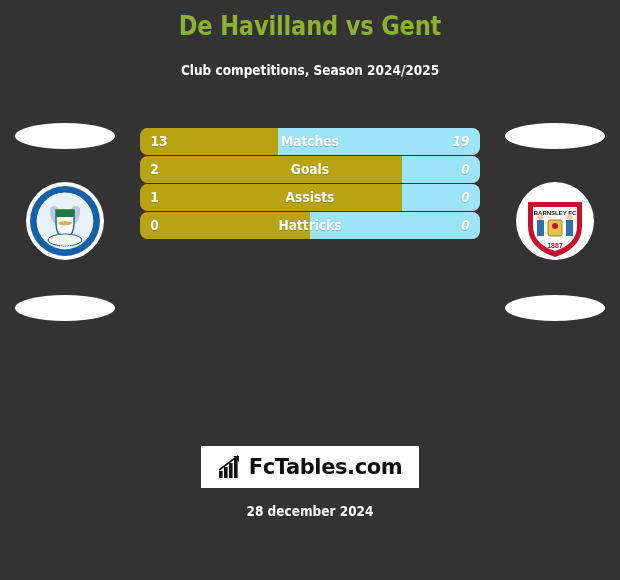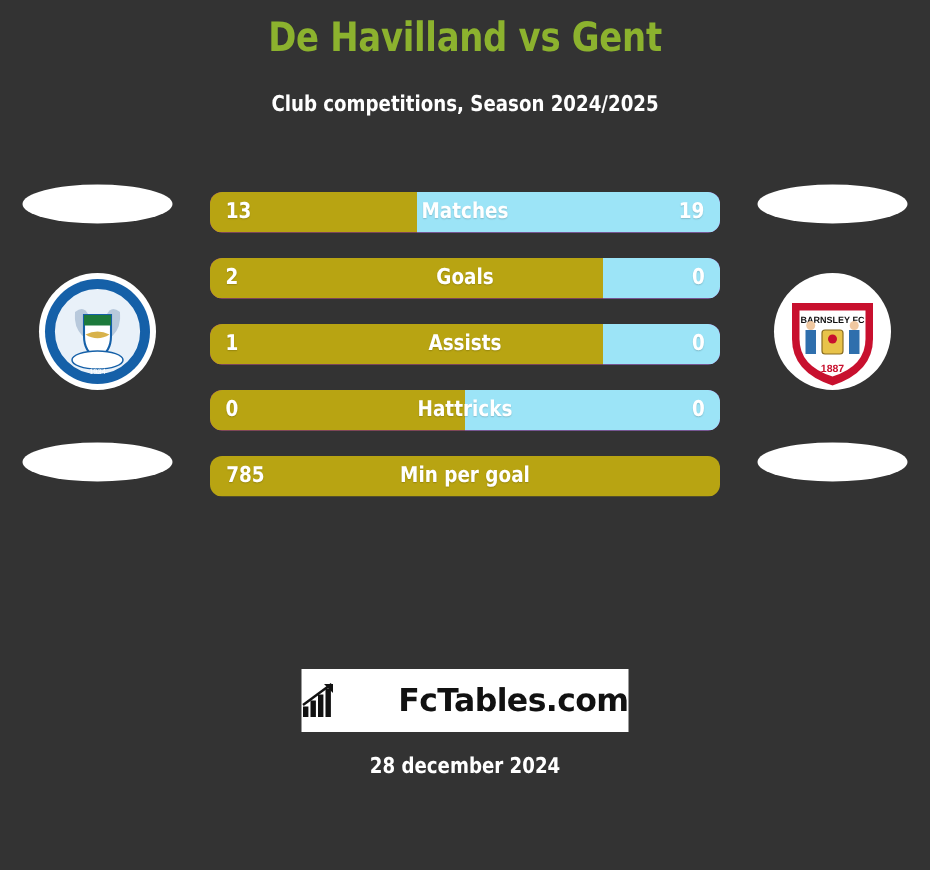--- a/index.html
+++ b/index.html
@@ -78,25 +78,25 @@
   
   .bars {
     position: absolute;
     left: 140px;
     top: 128px;
     width: 340px;
   }
   .bar-row {
     position: relative;
     height: 27px;
-    margin-bottom: 17px;
+    margin-bottom: 1px;
     border-radius: 8px;
     overflow: hidden;
     display: flex;
-    background: #a21caf;
+    background: #a16207;
   }
   .bar-left {
     background: #b8a412;
     height: 100%;
     flex: none;
   }
   .bar-right {
     background: #9ce4f7;
     height: 100%;
     flex: 1;
@@ -125,33 +125,33 @@
     line-height: 27px;
     color: #ffffff;
     font-size: 14.5px;
     font-weight: bold;
     font-family: "DejaVu Sans Condensed", "Liberation Sans Narrow", "Liberation Sans", sans-serif;
     transform: scaleX(0.94);
     text-shadow: 0 1px 1px rgba(0,0,0,0.18);
     pointer-events: none;
   }
   .bar-val-left  { left: 10px;  text-align: left; }
-  .bar-val-right { right: 10px; text-align: right; }
+  .bar-val-right { right: 10px; text-align: right; font-style: italic; }
 
   
   .fct-logo {
     position: absolute;
     left: 201px;
     top: 446px;
     width: 218px;
     height: 42px;
     background: #ffffff;
     display: flex;
     align-items: center;
-    justify-content: space-between;
+    justify-content: center;
     gap: 5px;
   }
   .fct-icon { width: 26px; height: 24px; display: block; }
   .fct-text {
     color: #111111;
     font-size: 21px;
     font-weight: bold;
     letter-spacing: -0.4px;
     font-family: "DejaVu Sans", sans-serif;
   }
@@ -243,25 +243,20 @@
     <div class="bar-row">
       <div class="bar-left" style="width:50%"></div>
       <div class="bar-right"></div>
       <span class="bar-val-left">0</span>
       <span class="bar-label">Hattricks</span>
       <span class="bar-val-right">0</span>
     </div>
 
 
 
-    <div class="bar-row full">
-      <div class="bar-left"></div>
-      <span class="bar-val-left">785</span>
-      <span class="bar-label">Min per goal</span>
-    </div>
 
   </div>
 
   <div class="fct-logo">
     <svg class="fct-icon" viewBox="0 0 26 24" xmlns="http://www.w3.org/2000/svg">
       <rect x="1" y="16" width="3.6" height="7" fill="#111111"></rect>
       <rect x="6" y="12" width="3.6" height="11" fill="#111111"></rect>
       <rect x="11" y="8" width="3.6" height="15" fill="#111111"></rect>
       <rect x="16" y="4" width="3.6" height="19" fill="#111111"></rect>
       <path d="M1 15 L20 1" stroke="#111111" stroke-width="1.6" fill="none"></path>

